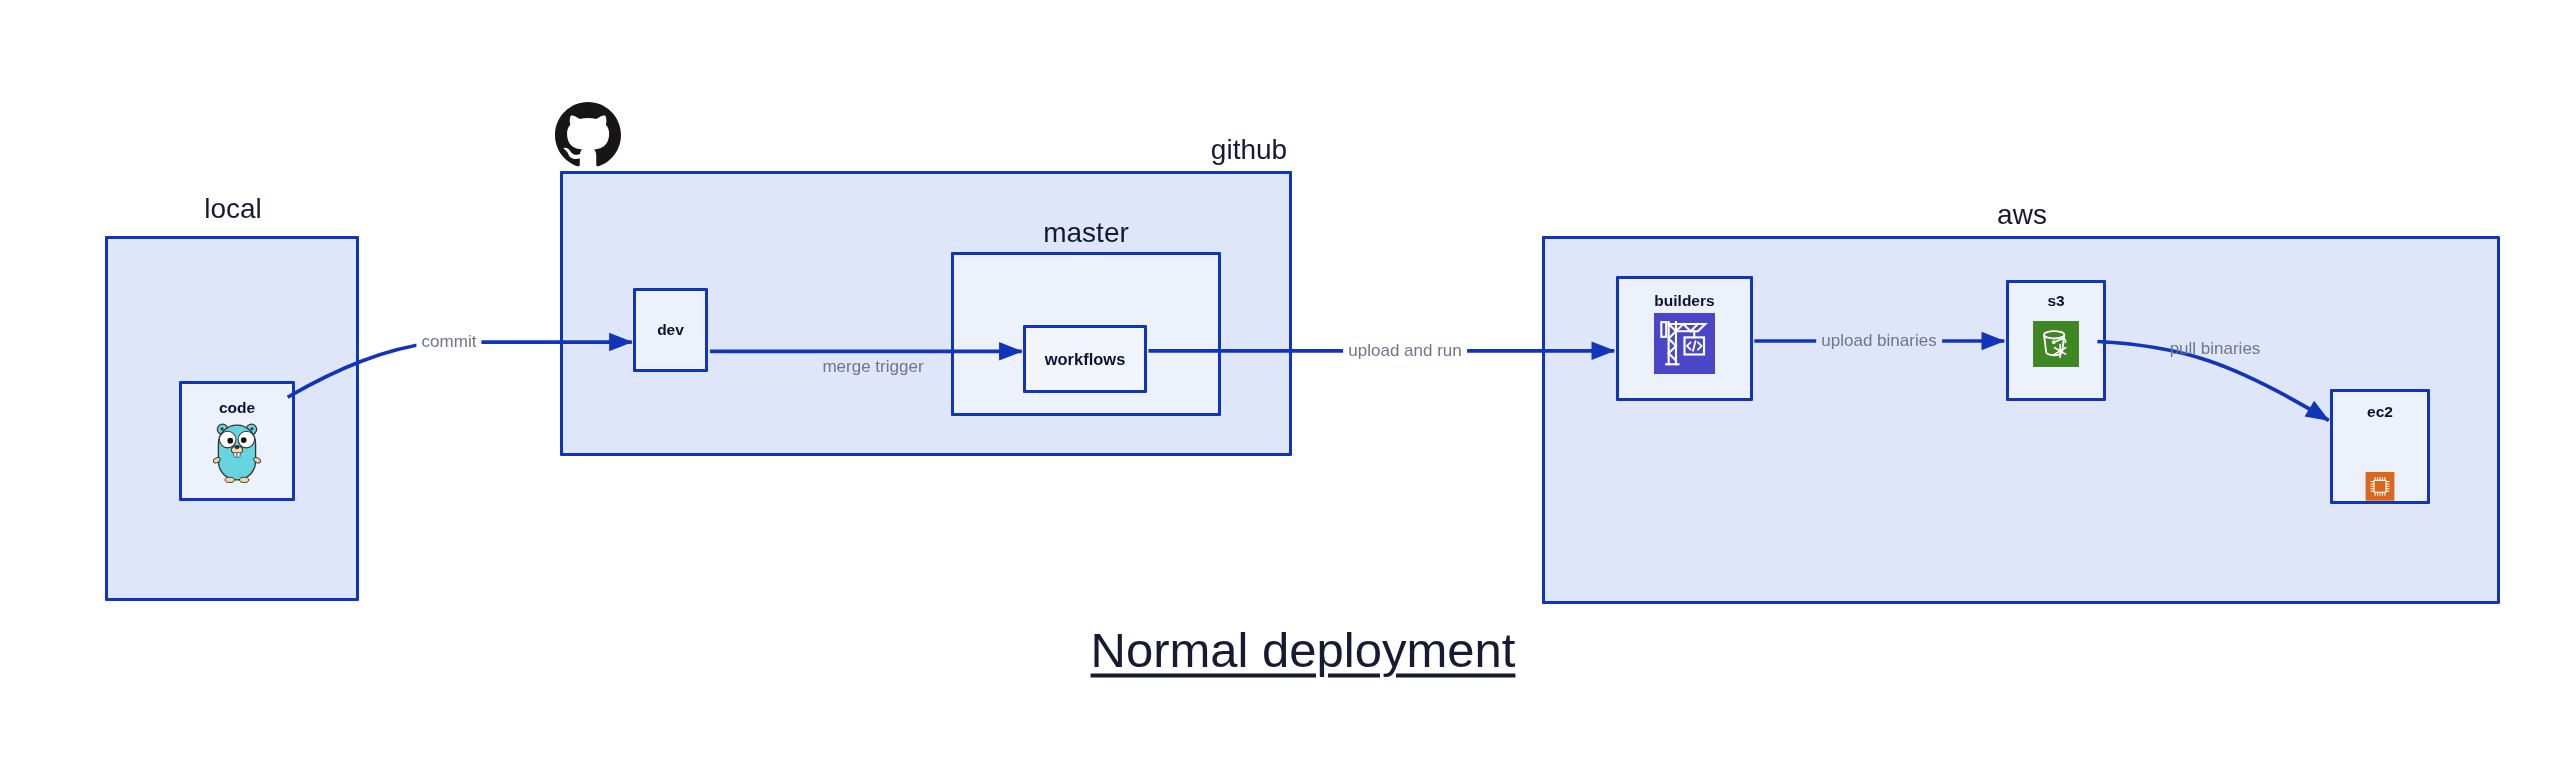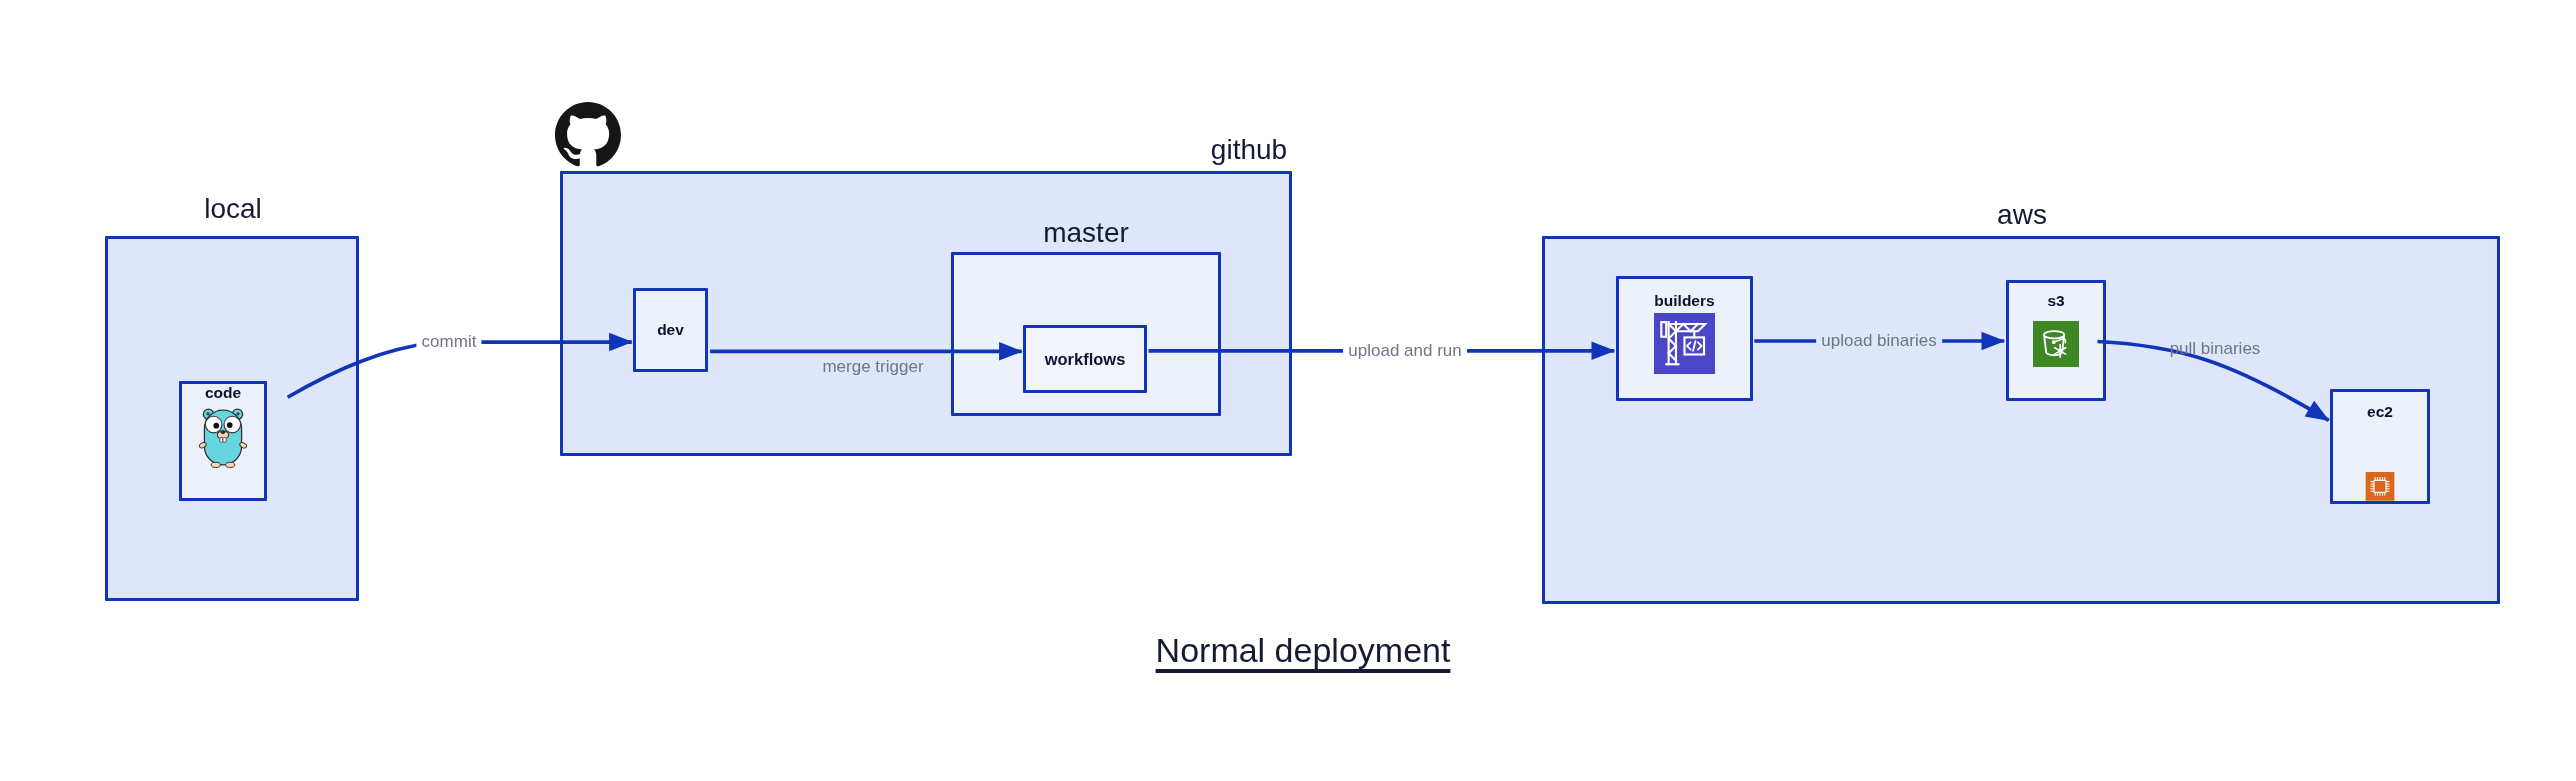--- a/index.html
+++ b/index.html
@@ -21,21 +21,21 @@
   .group-label{position:absolute; transform:translate(-50%,-50%); font-size:28px; color:var(--group-text); white-space:nowrap; line-height:1;}
   .node-label{font-weight:bold; font-size:15.5px; color:var(--node-text); line-height:1; white-space:nowrap;}
   #box-local{left:105px; top:236px; width:254px; height:365px;}
   #lbl-local{left:233px; top:209px;}
   #box-github{left:560px; top:171px; width:732px; height:285px;}
   #lbl-github{left:1249px; top:150px;}
   #box-master{left:951px; top:252px; width:270px; height:164px; background:var(--inner-fill);}
   #lbl-master{left:1086px; top:233px;}
   #box-aws{left:1542px; top:236px; width:958px; height:368px;}
   #lbl-aws{left:2022px; top:215px;}
-  #box-code{left:179px; top:381px; width:88px; height:120px; padding-top:1px;}
+  #box-code{left:179px; top:381px; width:116px; height:120px; padding-top:16px;}
   #box-code .gopher{margin-top:5.2px;}
   #box-dev{left:633px; top:288px; width:75px; height:84px;}
   #box-workflows{left:1023px; top:325px; width:124px; height:68px; background:var(--workflows-fill);}
   #box-workflows .node-label{font-size:16.5px;}
   #box-builders{left:1616px; top:276px; width:137px; height:125px; padding-top:14px;}
   #box-builders .svc-icon{margin-top:4.1px;}
   #box-s3{left:2006px; top:280px; width:100px; height:121px; padding-top:10.3px;}
   #box-s3 .svc-icon{margin-top:12px;}
   #box-ec2{left:2330px; top:389px; width:100px; height:115px; padding-top:12.4px;gap:40px;}
   #box-ec2 .svc-icon{margin-top:12.4px;}
@@ -47,21 +47,21 @@
   }
   .edge-label.bg-white{background:#ffffff;}
   .edge-label.bg-fill{background:var(--outer-fill);}
   #edge-commit{left:449px; top:342px;}
   #edge-merge{left:873px; top:352px;margin-top:15px;}
   #edge-upload-run{left:1405px; top:351px;}
   #edge-upload-bin{left:1879px; top:341px;}
   #edge-pull-bin{left:2215px; top:349px; padding:0;}
   .diagram-title{
     position:absolute; left:1303px; top:650px; transform:translate(-50%,-50%);
-    font-size:34px; color:var(--title-text); white-space:nowrap; line-height:1;
+    font-size:49px; color:var(--title-text); white-space:nowrap; line-height:1;
     text-decoration:underline; text-decoration-thickness:4.1px; text-underline-offset:6.7px;
   }
 </style>
 </head>
 <body>
 
 <div class="canvas">
 
   <div class="group-label" id="lbl-local">local</div>
   <div class="obox" id="box-local"></div>

